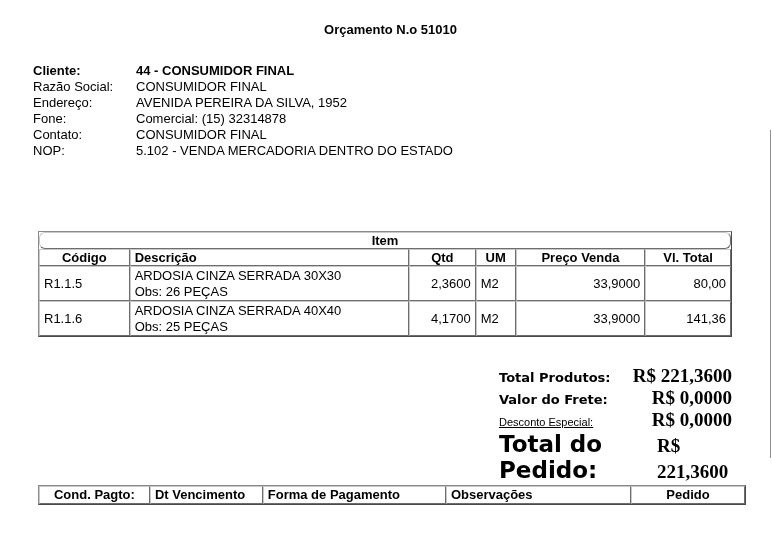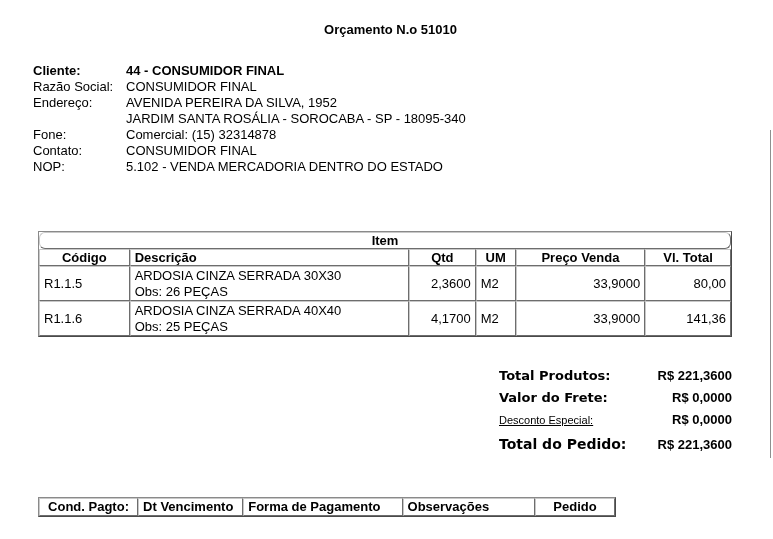--- a/index.html
+++ b/index.html
@@ -5,21 +5,21 @@
   html, body { margin: 0; padding: 0; background: #ffffff; }
   body {
     width: 773px; height: 539px; position: relative; overflow: hidden;
     font-family: "Liberation Sans", sans-serif; color: #000; font-size: 13px;
   }
   .title {
     position: absolute; left: 4px; top: 22px; width: 773px; text-align: center;
     font-weight: bold; font-size: 13px;
   }
   .client { position: absolute; left: 33px; top: 63px; }
-  .client .row { display: flex; height: 16px; line-height: 16px; }
+  .client .row { display: flex; height: 16px; line-height: 16px; gap: 10px; }
   .client .lbl { width: 93px; }
   .client .val { white-space: nowrap; }
   .client .bold { font-weight: bold; }
   .client .ie-gap { display: inline-block; width: 36px; }
 
   table.grid {
     position: absolute; border-collapse: separate; border-spacing: 0;
     border: 1px solid #8a8a8a; border-right-color: #4a4a4a; border-bottom-color: #4a4a4a;
     font-size: 13px;
   }
@@ -35,25 +35,25 @@
   .items td { height: 33px; line-height: 16px; }
   .items .c-item { text-align: center; border-radius: 6px; }
   .items .r { text-align: right; }
   .items .c { text-align: center; }
   .items .l { text-align: left; }
 
   .totals { position: absolute; left: 499px; top: 365px; width: 233px; }
   .totals .trow { display: flex; justify-content: space-between; align-items: baseline; height: 22px; line-height: 22px; }
   .totals .tl-bold { font-weight: bold; font-size: 13px; font-family: "DejaVu Sans", sans-serif; }
   .totals .tl-norm { font-size: 11px; text-decoration: underline; }
-  .totals .tv { font-weight: bold; font-size: 13px; }
-  .totals .big { font-weight: bold; font-size: 14px; font-family: "DejaVu Sans", sans-serif; }
+  .totals .tv { font-weight: bold; font-size: 19px; font-family: Liberation Serif, serif; }
+  .totals .big { font-weight: bold; font-size: 23px; font-family: "DejaVu Sans", sans-serif; }
   .totals .trow.last { height: 26px; line-height: 26px; }
 
-  .pay { left: 38px; top: 497px; width: 578px; }
+  .pay { left: 38px; top: 485px; width: 708px; }
   .pay th, .pay td { height: 16px; line-height: 16px; }
 
   .vline { position: absolute; left: 770px; top: 130px; width: 1px; height: 328px; background: #8f8f8f; }
 </style>
 </head>
 <body>
 
 <div class="title">Orçamento N.o 51010</div>
 
 <div class="client">
@@ -61,24 +61,20 @@
     <span class="lbl bold">Cliente:</span>
     <span class="val bold">44 - CONSUMIDOR FINAL</span>
   </div>
   <div class="row">
     <span class="lbl">Razão Social:</span>
     <span class="val">CONSUMIDOR FINAL</span>
   </div>
   <div class="row">
     <span class="lbl">Endereço:</span>
     <span class="val">AVENIDA PEREIRA DA SILVA, 1952</span>
-  </div>
-  <div class="row">
-    <span class="lbl"></span>
-    <span class="val">JARDIM SANTA ROSÁLIA - SOROCABA - SP - 18095-340</span>
   </div>
   <div class="row">
     <span class="lbl">Fone:</span>
     <span class="val">Comercial: (15) 32314878</span>
   </div>
   <div class="row">
     <span class="lbl">Contato:</span>
     <span class="val">CONSUMIDOR FINAL</span>
   </div>
   <div class="row">

